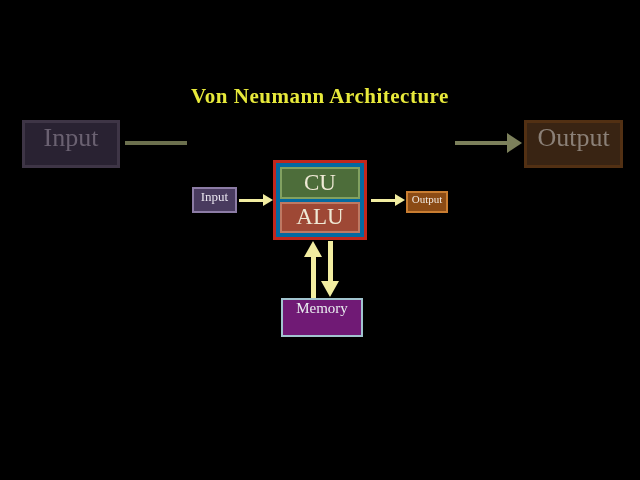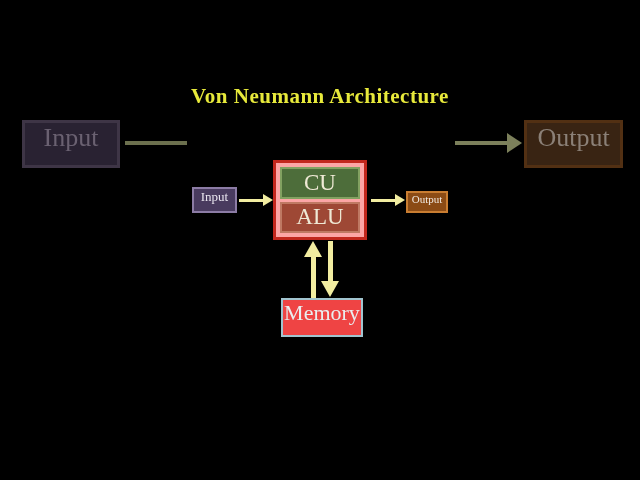--- a/index.html
+++ b/index.html
@@ -46,21 +46,21 @@
     background: #392413;
     border: 3px solid #523013;
     color: #8b8077;
     font-size: 26px;
   }
   
   .cpu {
     position: absolute;
     left: 273px; top: 160px; width: 94px; height: 80px;
     box-sizing: border-box;
-    background: #fca5a5;
+    background: #0369a1;
     border: 3px solid #c1271d;
     display: flex;
     flex-direction: column;
     justify-content: center;
     align-items: center;
     gap: 3px;
     padding: 4px;
   }
   .cu-box, .alu-box {
     width: 80px; height: 32px;
@@ -82,24 +82,24 @@
   .output-port {
     left: 406px; top: 191px; width: 42px; height: 22px;
     background: #8b4b15;
     border: 2px solid #c97d31;
     color: #f0e8e0;
     font-size: 11px;
   }
   
   .memory {
     left: 281px; top: 298px; width: 82px; height: 39px;
-    background: #ef4444;
+    background: #701a75;
     border: 2px solid #a1c4cf;
     color: #e9eef0;
-    font-size: 22px;
+    font-size: 15px;
   }
   
   .shaft { position: absolute; }
   .h-shaft-olive-1 { left: 125px; top: 141px; width: 62px; height: 4px; background: #6c704e; }
   .h-shaft-olive-2 { left: 455px; top: 141px; width: 53px; height: 4px; background: #7c805b; }
   .head-right-olive {
     position: absolute; left: 507px; top: 133px;
     width: 0; height: 0;
     border-left: 15px solid #7c805b;
     border-top: 10px solid transparent;

